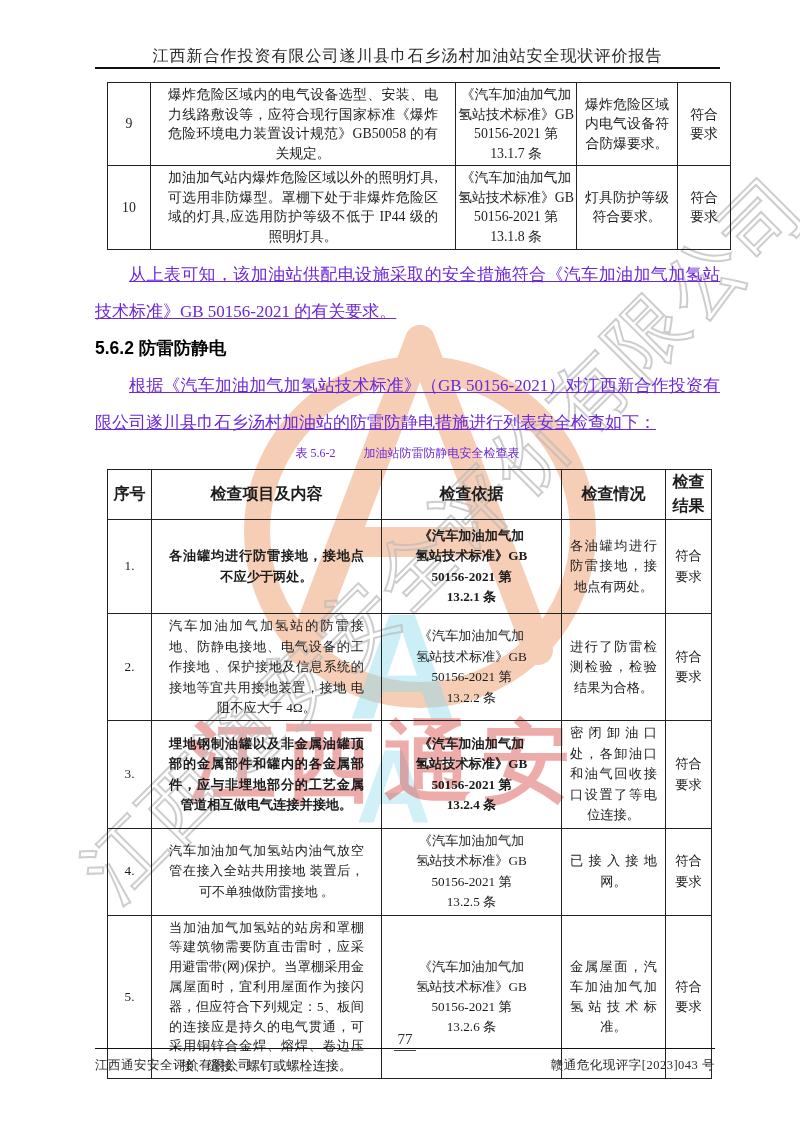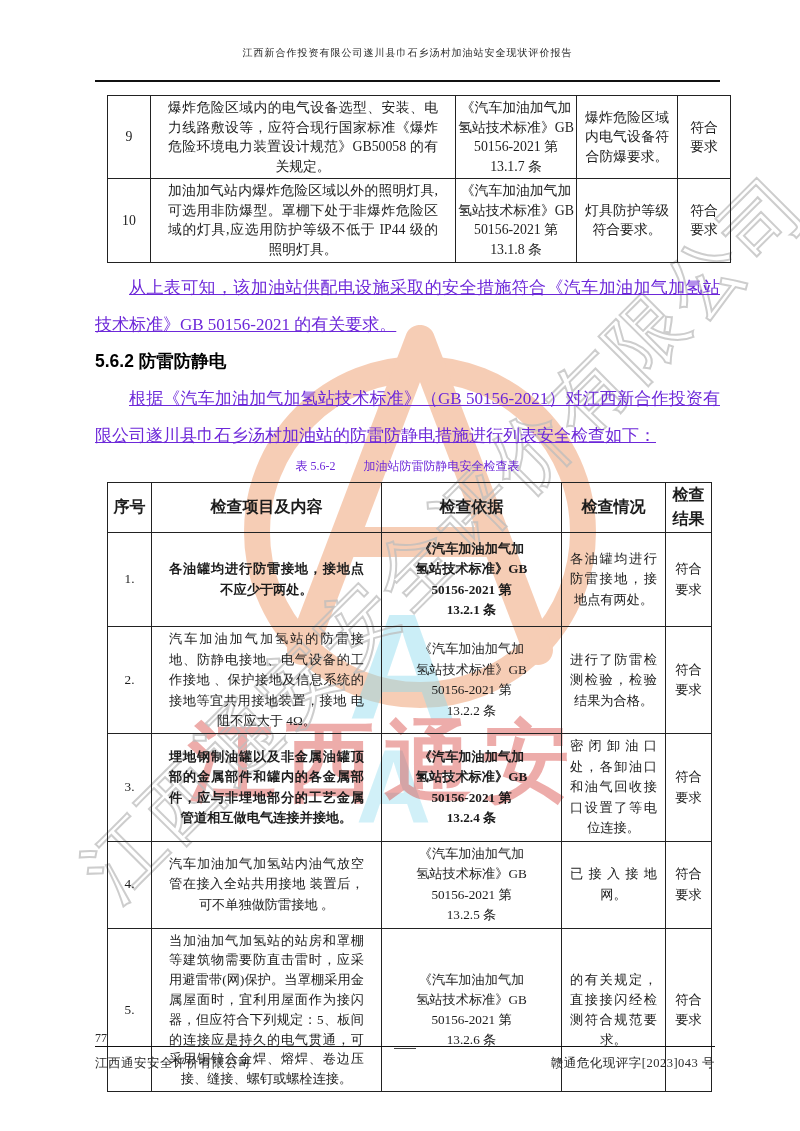--- a/index.html
+++ b/index.html
@@ -1,21 +1,21 @@
 <!DOCTYPE html>
 <html><head>
 <meta charset="utf-8">
 <style>
   html,body{margin:0;padding:0;background:#ffffff;}
   .page{position:relative;width:800px;height:1131px;background:#fff;overflow:hidden;
         font-family:"Liberation Serif","DejaVu Serif",serif;color:#1c1c1c;}
   .wm{position:absolute;left:0;top:0;z-index:0;pointer-events:none;}
   .content{position:relative;z-index:1;padding:46px 80px 0 95px;}
-  .doc-header{ text-align:center;font-size:10px;letter-spacing:1px;color:#2a2a2a;
-        padding-bottom:20px;border-bottom:2px solid #111;}
+  .doc-header{ text-align:center;font-size:16px;letter-spacing:1px;color:#2a2a2a;
+        padding-bottom:0;border-bottom:2px solid #111;}
   table{border-collapse:collapse;table-layout:fixed;}
   td{border:1px solid #222;vertical-align:middle;overflow:hidden;}
   
   .intro-table{width:623px;margin:13px 0 0 12px;font-size:13.8px;line-height:1.42;}
   .intro-table tr:nth-child(1){height:80px;}
   .intro-table tr:nth-child(2){height:78px;}
   
   .check-table{width:604px;margin:7px 0 0 12px;font-size:13.2px;line-height:1.55;}
   .check-table tr.hd{height:46px;font-size:16px;font-weight:bold;}
   .check-table tr:nth-child(2){height:94px;}
@@ -32,21 +32,21 @@
   .b{font-weight:bold;}
   
   .para{font-size:17px;line-height:37px;text-align:justify;text-indent:2em;margin:6px 0 0 0;color:#6d28d9;text-decoration:underline;}
   .sec-head{font-family:"Liberation Sans","DejaVu Sans",sans-serif;
         font-weight:bold;font-size:17.5px;line-height:26px;margin:5px 0 0 0;color:#000;}
   .tbl-caption{text-align:center;font-size:12px;margin-top:4px;color:#6d28d9;}
   .tbl-caption .cap-label{margin-right:28px;}
   
   .footer{position:absolute;left:95px;right:85px;top:1031px;z-index:1;
         font-size:12.5px;color:#2a2a2a;}
-  .page-num{font-size:12px;}
+  .page-num{text-align:center;font-size:15px;}
   .page-num-line{width:22px;border-top:1.5px solid #444;margin:1px auto 0;}
   .footer-rule{border-top:1.5px solid #111;margin-top:0px;}
   .footer-row{display:flex;justify-content:space-between;margin-top:6px;letter-spacing:0.5px;}
 </style>
 </head>
 <body>
 
 <div class="page">
 
   <svg class="wm" width="800" height="1131" viewBox="0 0 800 1131">
@@ -162,21 +162,21 @@
           <td class="sit">已接入接地网。</td>
           <td class="res">符合要求</td>
         </tr>
         <tr>
           <td class="no">5.</td>
           <td class="item">当加油加气加氢站的站房和罩棚等建筑物需要防直击雷时，应采用避雷带(网)保护。当罩棚采用金属屋面时，宜利用屋面作为接闪器，但应符合下列规定：5、板间的连接应是持久的电气贯通，可采用铜锌合金焊、熔焊、卷边压接、缝接、螺钉或螺栓连接。</td>
           <td class="basis">《汽车加油加气加
 氢站技术标准》GB
 50156-2021 第
 13.2.6 条</td>
-          <td class="sit">的有关规定，直接接闪经检测符合规范要求。</td>
+          <td class="sit">金属屋面，汽车加油加气加氢站技术标准。</td>
           <td class="res">符合要求</td>
         </tr>
       </tbody>
     </table>
   </div>
 
   <div class="footer">
     <div class="page-num">77</div>
     <div class="footer-rule">
       <div class="page-num-line"></div>

